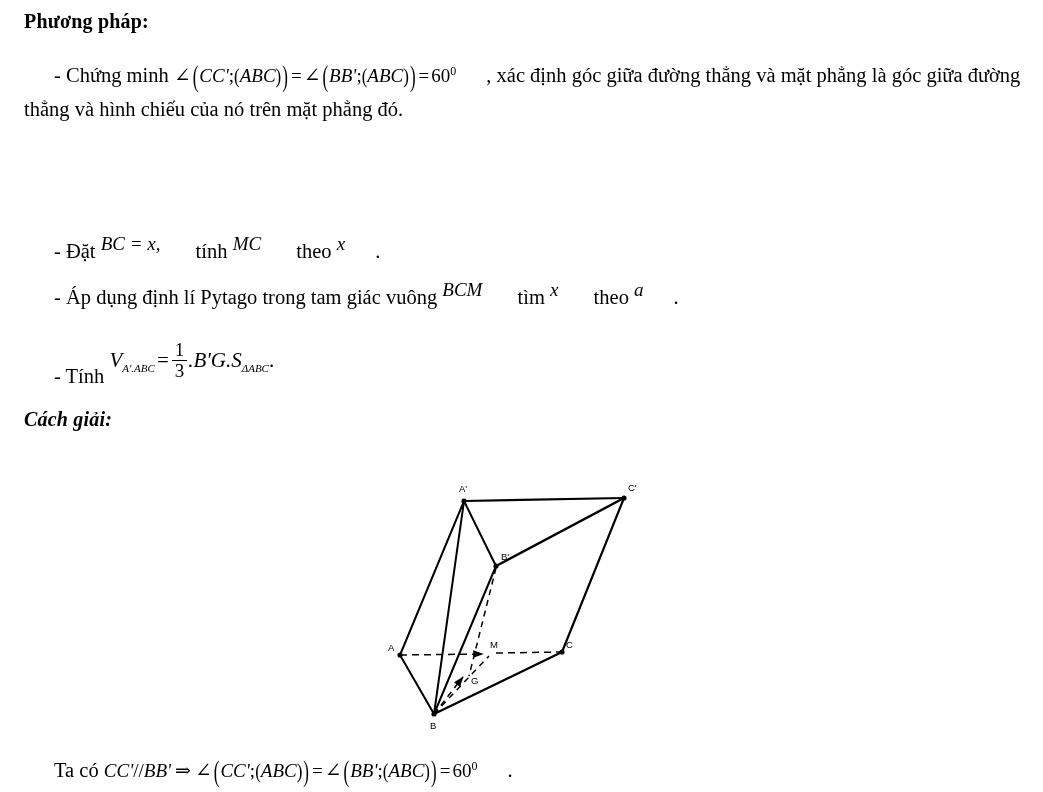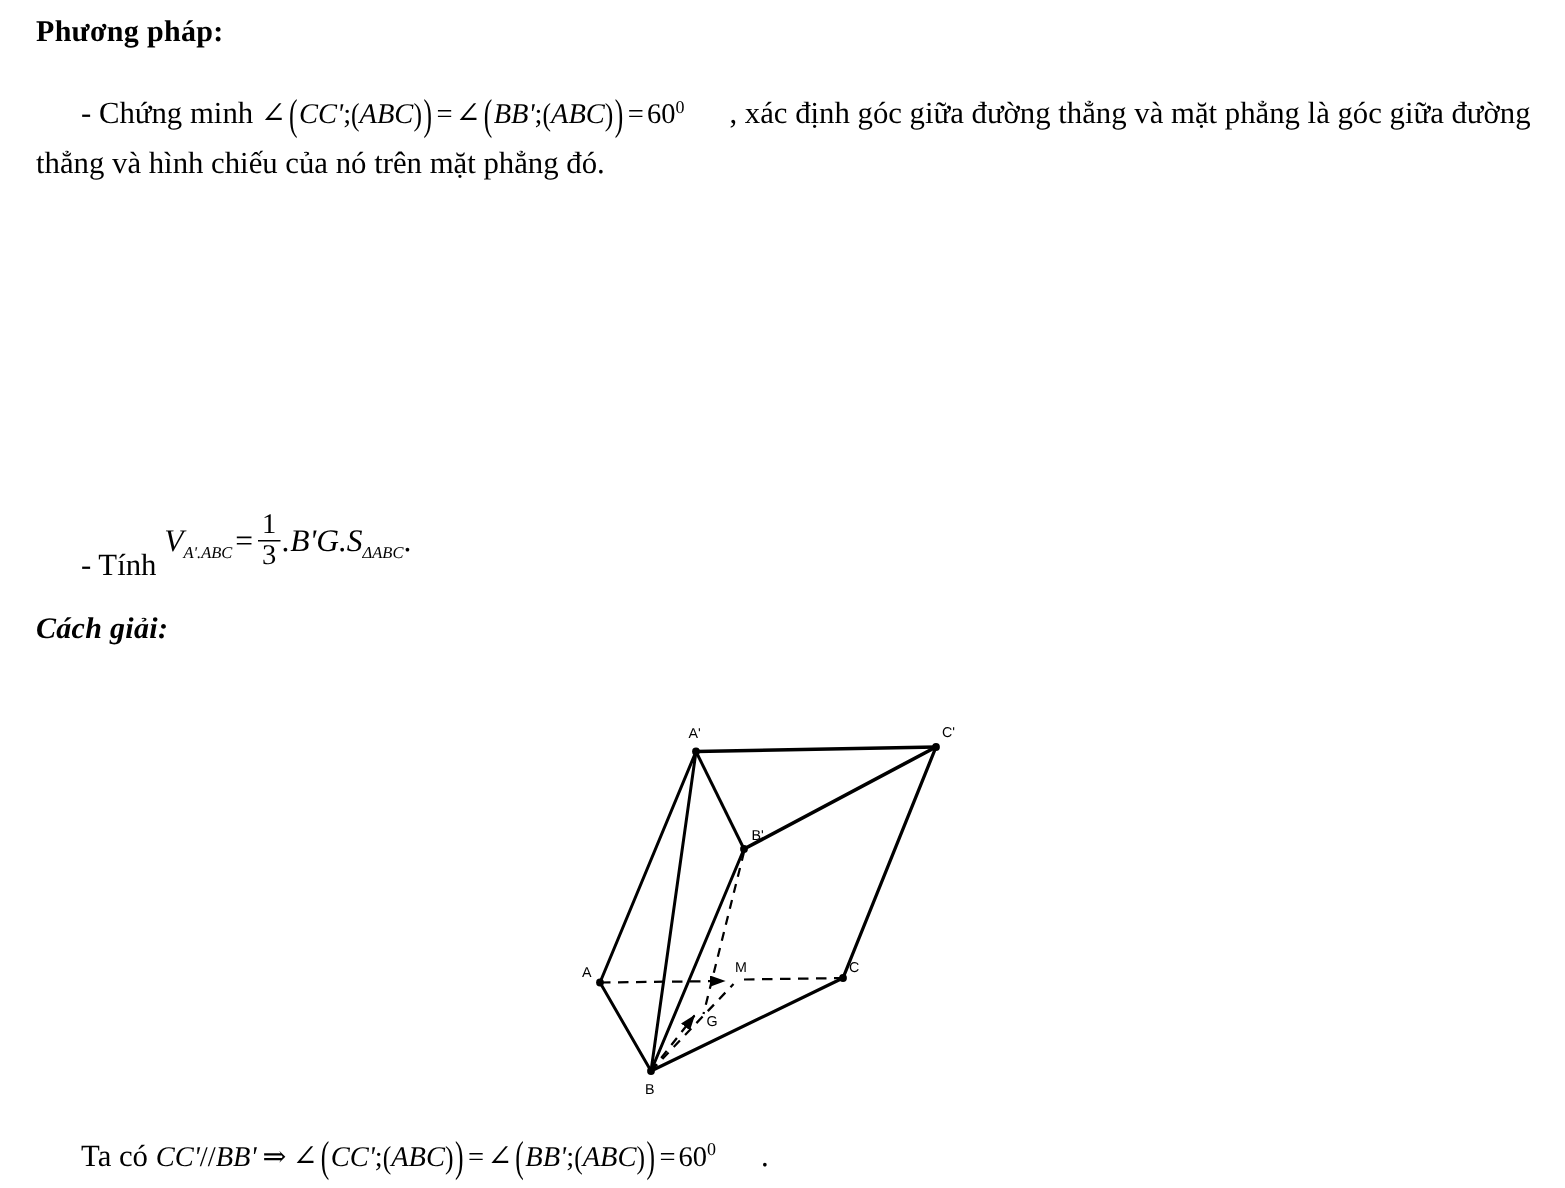--- a/index.html
+++ b/index.html
@@ -122,21 +122,27 @@
 
 <div class="page">
 
   <div class="heading" id="heading-phuong-phap">Phương pháp:</div>
 
   <div class="para" id="para-1">
     <span class="vn">- Chứng minh </span><span class="math"><span class="ang">∠</span><span class="paren">(</span><span class="up">CC'</span><span class="rm">;</span><span class="paren2">(</span><span class="up">ABC</span><span class="paren2">)</span><span class="paren">)</span><span class="eq">=</span><span class="ang">∠</span><span class="paren">(</span><span class="up">BB'</span><span class="rm">;</span><span class="paren2">(</span><span class="up">ABC</span><span class="paren2">)</span><span class="paren">)</span><span class="eq">=</span><span class="rm">60</span><span class="deg">0</span></span><span class="vn">, xác định góc giữa đường thẳng và mặt phẳng là góc giữa đường thẳng và hình chiếu của nó trên mặt phẳng đó.</span>
   </div>
 
 
-
+  <div class="para" id="para-3">
+    <span class="vn">- Đặt </span><span class="math sup-raise">BC = x,</span><span class="vn"> tính </span><span class="math sup-raise">MC</span><span class="vn"> theo </span><span class="math sup-raise">x</span><span class="vn">.</span>
+  </div>
+
+  <div class="para" id="para-4">
+    <span class="vn">- Áp dụng định lí Pytago trong tam giác vuông </span><span class="math sup-raise">BCM</span><span class="vn"> tìm </span><span class="math sup-raise">x</span><span class="vn"> theo </span><span class="math sup-raise">a</span><span class="vn">.</span>
+  </div>
 
   <div class="para" id="para-5" style="line-height:60px;">
     <span class="vn" style="position:relative; top:16px;">- Tính </span><span class="math" style="font-size:21px;"><span class="up">V</span><span class="sub">A'.ABC</span><span class="eq">=</span><span class="frac"><span class="num">1</span><span class="den">3</span></span><span class="up">.B'G.S</span><span class="sub">ΔABC</span><span class="rm">.</span></span>
   </div>
 
   <div class="heading" id="heading-cach-giai">Cách giải:</div>
 
   <div id="figure-container">
     <svg id="figure-svg" width="300" height="265" viewBox="0 0 300 265" xmlns="http://www.w3.org/2000/svg">
       <defs>

